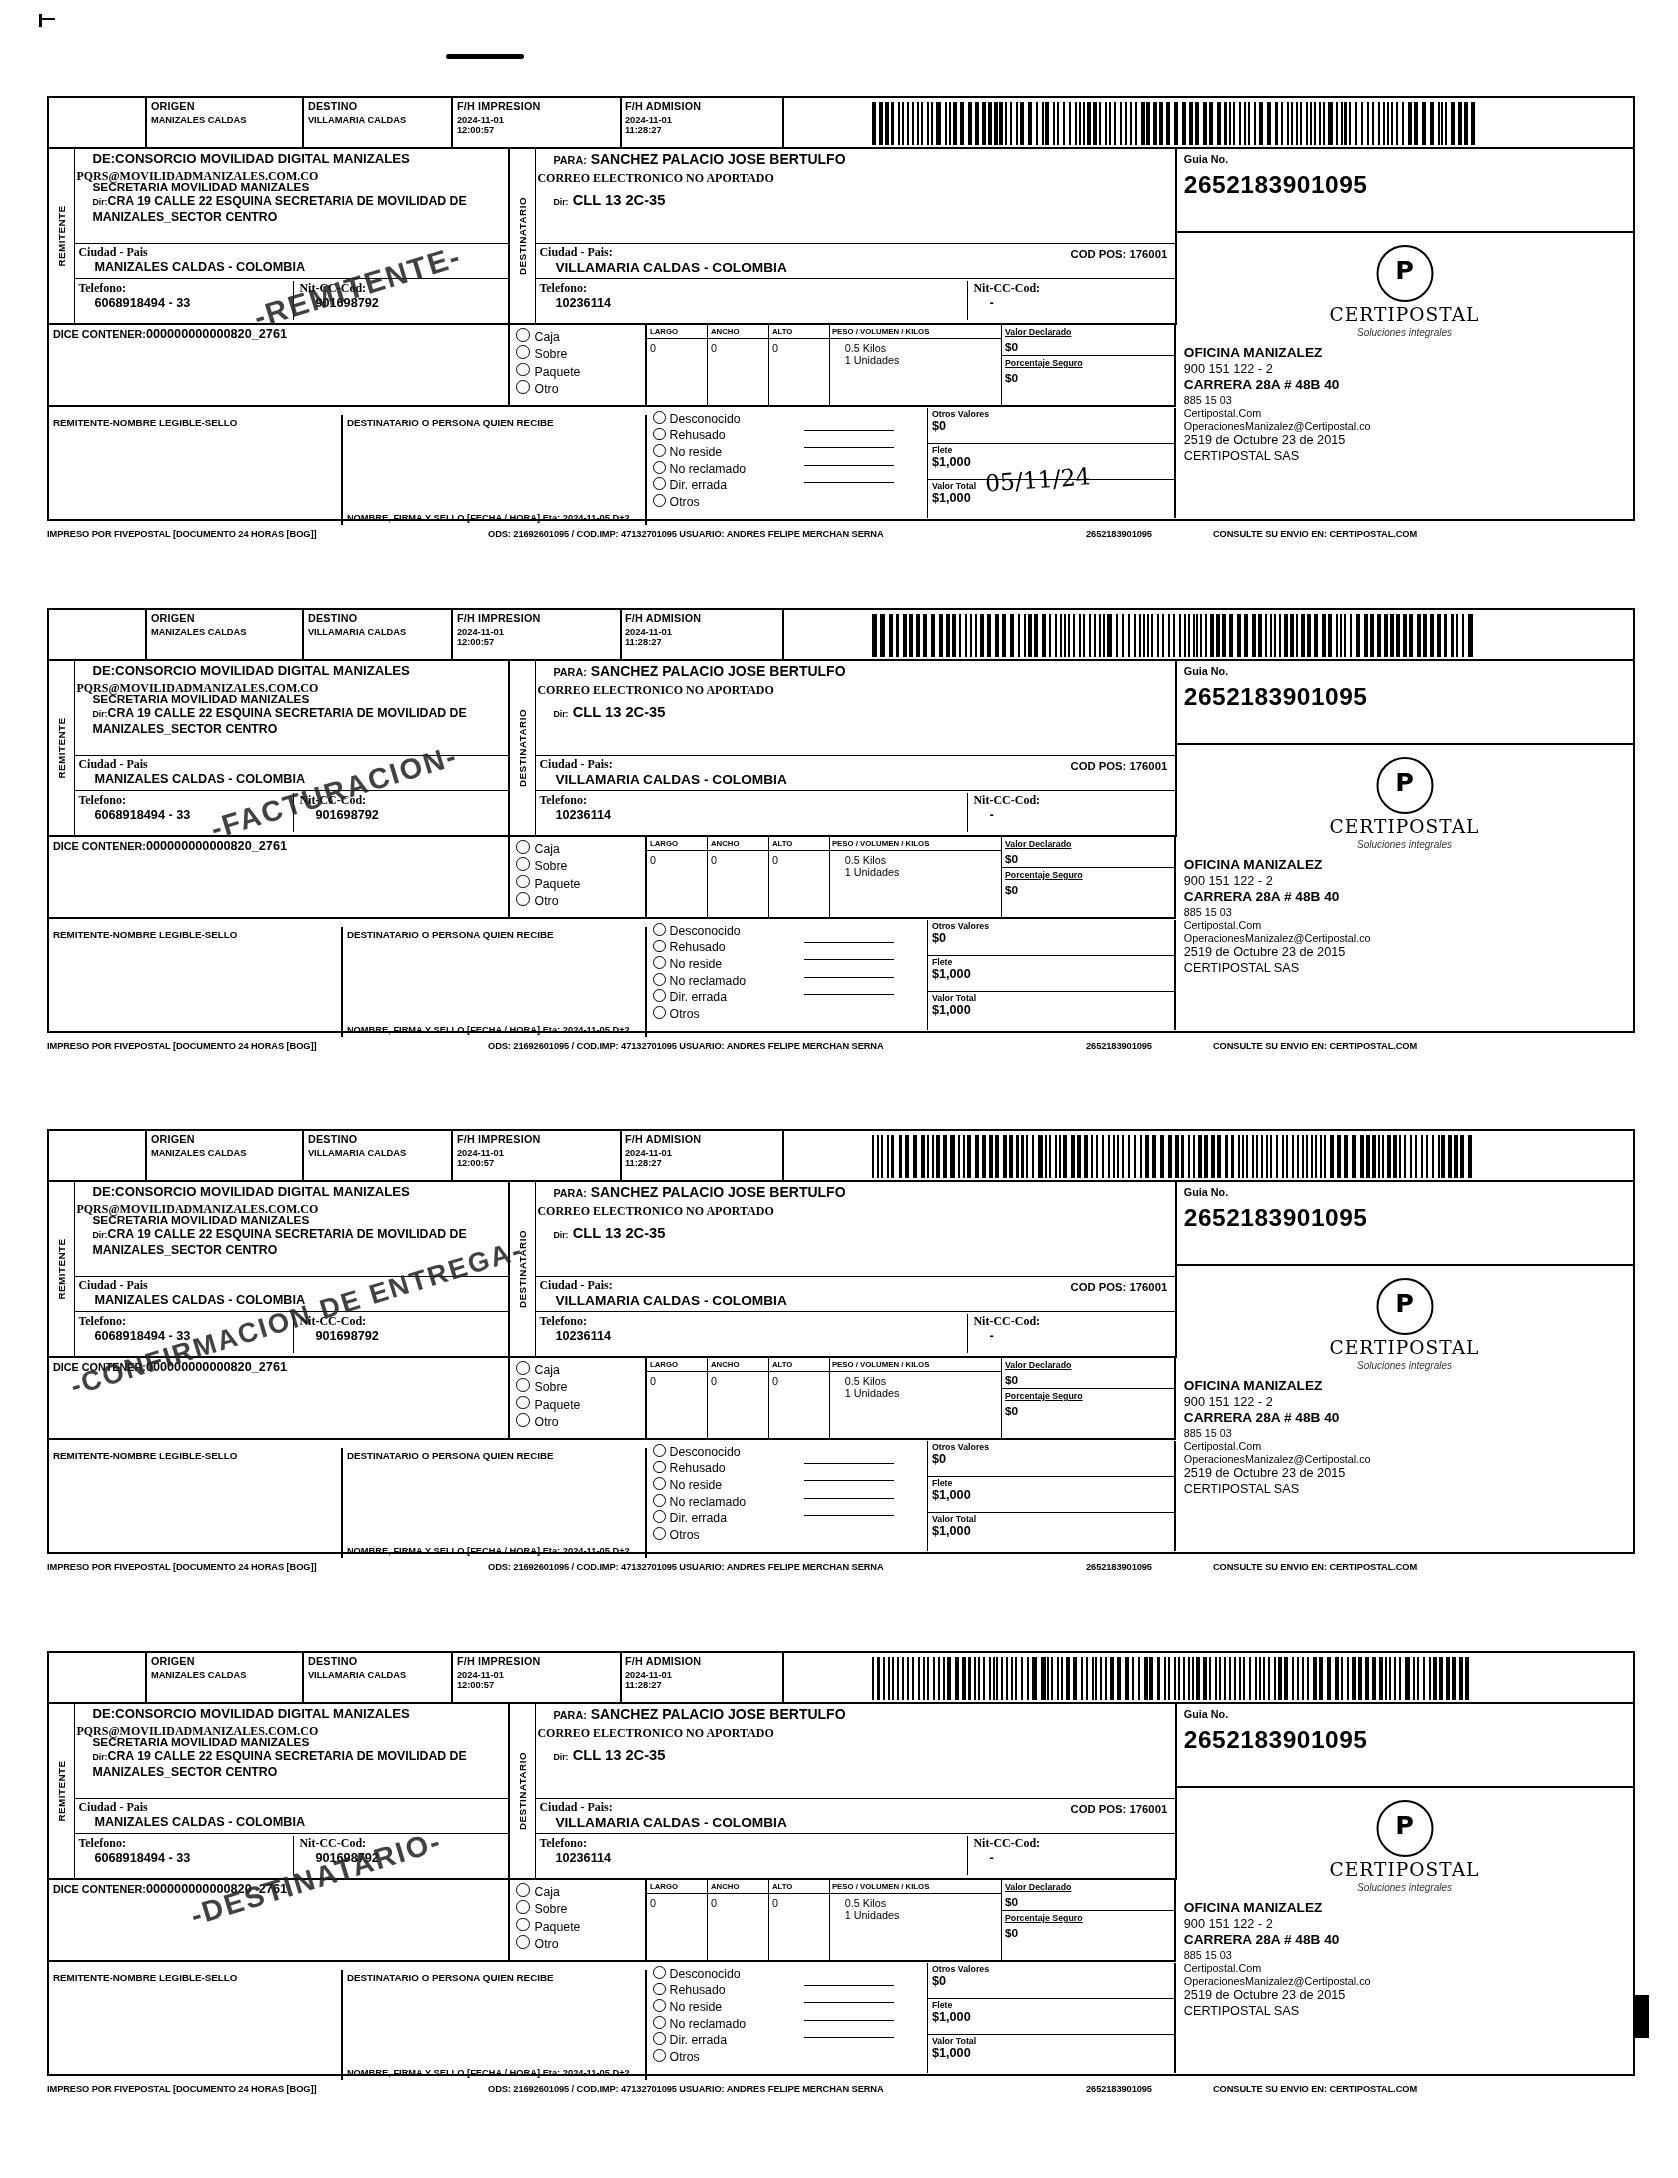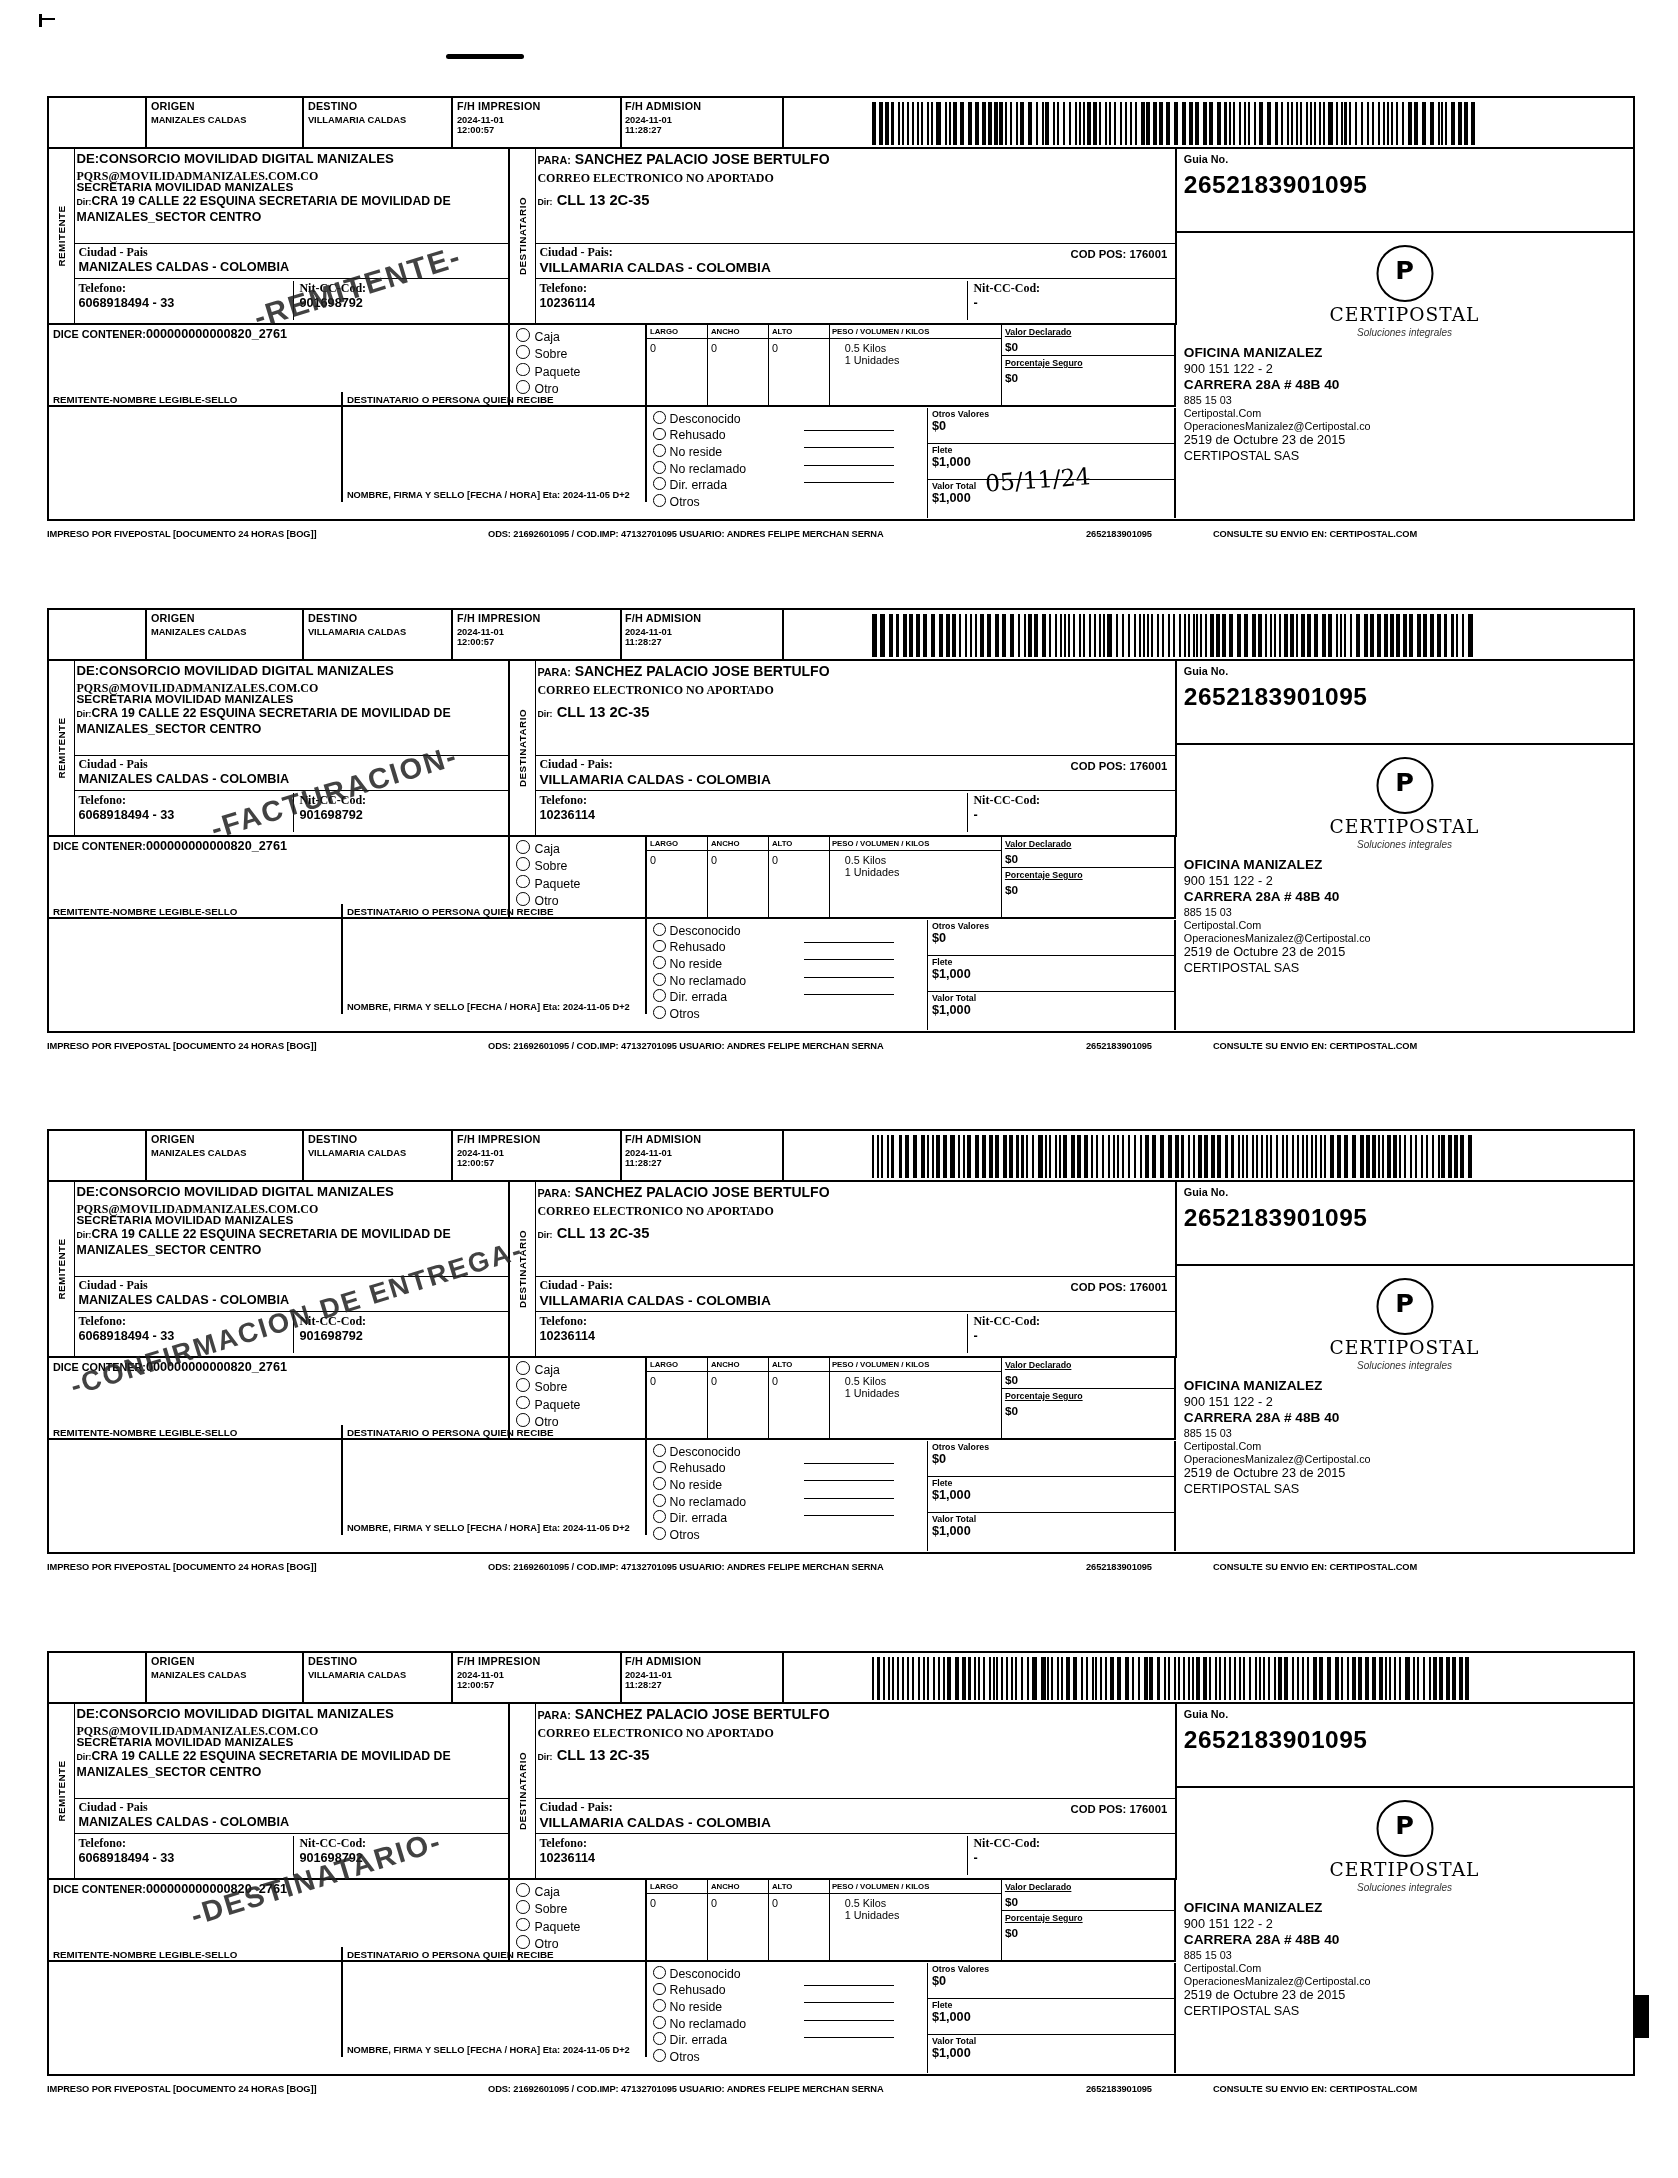--- a/index.html
+++ b/index.html
@@ -26,21 +26,21 @@
 
   
   .body{position:absolute;left:0;top:51px;width:100%;height:369px;}
 
   
   .remit{position:absolute;left:0;top:0;width:461px;height:176px;border-right:2px solid #000;border-bottom:2px solid #000;box-sizing:border-box;}
   .vtab{position:absolute;left:0;top:0;width:25.5px;height:100%;border-right:1.5px solid #000;box-sizing:border-box;}
   .vtab span{position:absolute;left:50%;top:50%;transform:translate(-50%,-50%) rotate(-90deg);white-space:nowrap;font-size:9.8px;font-weight:bold;letter-spacing:0.5px;}
   .rfield{position:absolute;left:27.4px;right:3.9px;font-size:11.8px;}
   .tiny{font-size:12px;font-weight:bold;font-family:Liberation Serif, serif;}
-  .bold{font-weight:bold;}
+  .bold{font-weight:bold;padding-left:16px;}
 
   .cityrow{position:absolute;left:25.5px;right:0;top:94px;height:35px;border-top:1.5px solid #000;box-sizing:border-box;padding:1px 3.9px;}
   .telrow{position:absolute;left:25.5px;right:0;top:129px;height:43px;border-top:1.5px solid #000;box-sizing:border-box;}
   .telrow .c1b{position:absolute;left:3.9px;top:2px;}
   .telrow .c2b{position:absolute;left:218px;top:2px;border-left:1.5px solid #000;padding-left:5.9px;height:39px;}
 
   
   .dest{position:absolute;left:461px;top:0;width:667px;height:176px;border-right:2px solid #000;border-bottom:2px solid #000;box-sizing:border-box;}
   .dcity{position:absolute;left:25.5px;right:0;top:94px;height:35px;border-top:1.5px solid #000;box-sizing:border-box;padding:1px 3.9px;}
   .dtel{position:absolute;left:25.5px;right:0;top:129px;height:43px;border-top:1.5px solid #000;box-sizing:border-box;}
@@ -80,21 +80,21 @@
   .dcol .v{font-size:10.8px;padding:2.9px;}
   .dcol.a{left:0;width:61px;}
   .dcol.b{left:61px;width:61px;}
   .dcol.c{left:122px;width:61px;}
   .dcol.d{left:182px;width:173px;}
   .dcol.e{left:355px;width:174px;border-right:none;}
   .dcol.e .sub{font-size:8.8px;font-weight:bold;padding:2px 2.9px;border-top:1.5px solid #000;text-decoration:underline;}
   .dcol.e .val{font-size:11.8px;font-weight:bold;padding:1px 2.9px;}
 
   
-  .sig{position:absolute;left:0;top:243px;width:506px;height:110px;box-sizing:border-box;}
+  .sig{position:absolute;left:0;top:266px;width:506px;height:110px;box-sizing:border-box;}
   .sig .h{font-size:9.8px;font-weight:bold;border-bottom:0;padding:2px 3.9px;}
   .sigL{position:absolute;left:0;top:0;width:294px;height:110px;border-right:2px solid #000;box-sizing:border-box;}
   .sigR{position:absolute;left:294px;top:0;width:304px;height:110px;border-right:2px solid #000;box-sizing:border-box;}
   .sigfoot{position:absolute;left:3.9px;bottom:2px;font-size:9.3px;font-weight:bold;white-space:nowrap;}
 
   
   .reasons{position:absolute;left:598px;top:259px;width:529px;height:110px;border-right:2px solid #000;box-sizing:border-box;}
   .rlist{position:absolute;left:5.9px;top:2.9px;font-size:12.3px;line-height:1.31;}
   .rlist b{display:inline-block;width:10.8px;height:10.8px;border:1.5px solid #000;border-radius:50%;margin-right:3.9px;vertical-align:-1px;}
   .rline{position:absolute;left:157px;width:90px;border-bottom:1.3px solid #000;}

